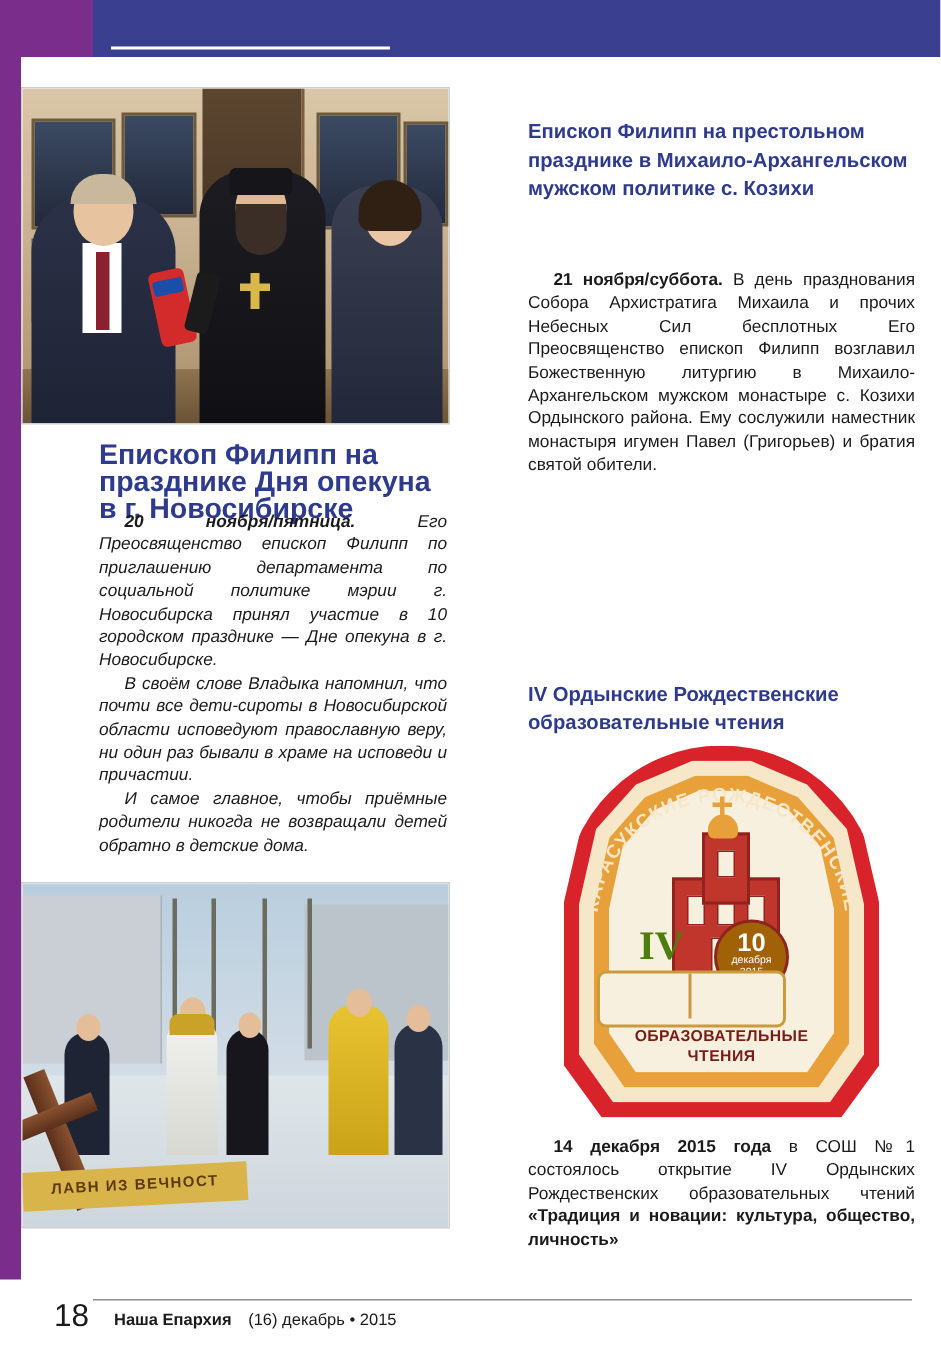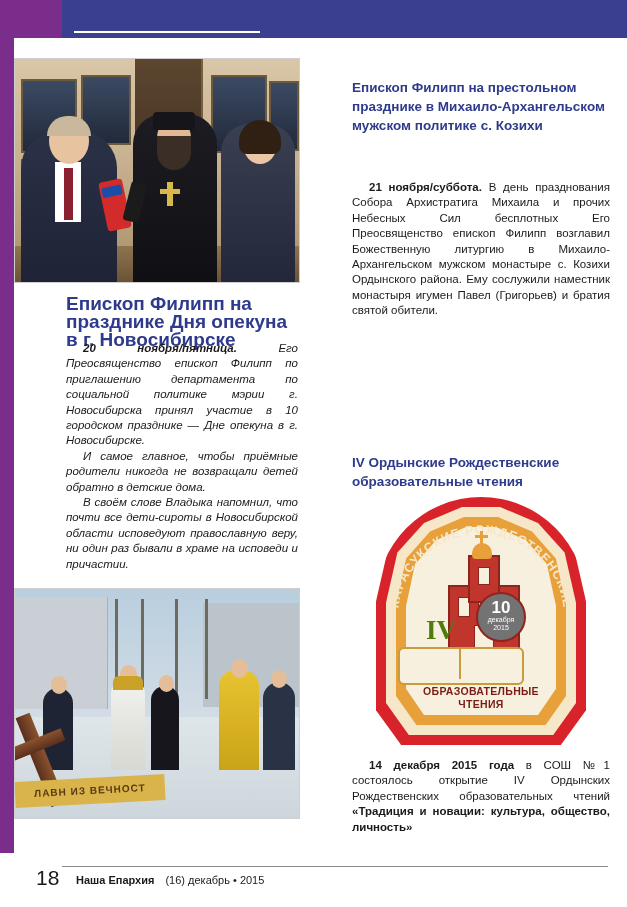--- a/index.html
+++ b/index.html
@@ -346,22 +346,22 @@
   }
   .em-book:before {
     content:""; position:absolute; left:59px; top:0; width:2px; height:30px; background:#c99a3e;
   }
   .em-iv {
     position:absolute; left:54px; top:118px;
     color:#4d7c0f; font-weight:bold; font-size:27px;
     font-family:"Liberation Serif", serif;
   }
   .em-circle {
-    position:absolute; left:104px; top:95px; width:46px; height:46px;
-    background:#737373; border-radius:50%;
+    position:absolute; left:104px; top:116px; width:46px; height:46px;
+    background:#a16207; border-radius:50%;
     border:2px solid #8e241d;
     color:#fff; text-align:center;
   }
   .em-circ-num {
     font-size:17px; font-weight:bold; line-height:17px; margin-top:5px;
   }
   .em-circ-m { font-size:7px; line-height:8px; }
   .em-circ-y { font-size:7px; line-height:8px; }
   .em-bottom-text {
     position:absolute; left:34px; top:188px; width:150px;
@@ -433,22 +433,22 @@
     </div>
     <div class="p1-mic2"></div>
   </div>
 
   <div class="left-text">
     <h2 class="subhead">Епископ Филипп на празднике Дня опекуна в г. Новосибирске</h2>
   </div>
 
   <div class="left-text-body">
     <p class="body"><span class="bold">20 ноября/пятница.</span><span> Его Преосвященство епископ Филипп по приглашению департамента по социальной политике мэрии г. Новосибирска принял участие в 10 городском празднике — Дне опекуна в г. Новосибирске.</span></p>
+    <p class="body"><span>В своём слове Владыка напомнил, что почти все дети-сироты в Новосибирской области исповедуют православную веру, ни один раз бывали в храме на исповеди и причастии.</span></p>
     <p class="body"><span>И самое главное, чтобы приёмные родители никогда не возвращали детей обратно в детские дома.</span></p>
-    <p class="body"><span>В своём слове Владыка напомнил, что почти все дети-сироты в Новосибирской области исповедуют православную веру, ни один раз бывали в храме на исповеди и причастии.</span></p>
   </div>
 
   <div class="photo photo2">
     <div class="p2-sky"></div>
     <div class="p2-ground"></div>
     <div class="p2-build"></div>
     <div class="p2-build2"></div>
     <div class="p2-tree" style="left:100px;"></div>
     <div class="p2-tree" style="left:126px;"></div>
     <div class="p2-tree" style="left:160px;"></div>

